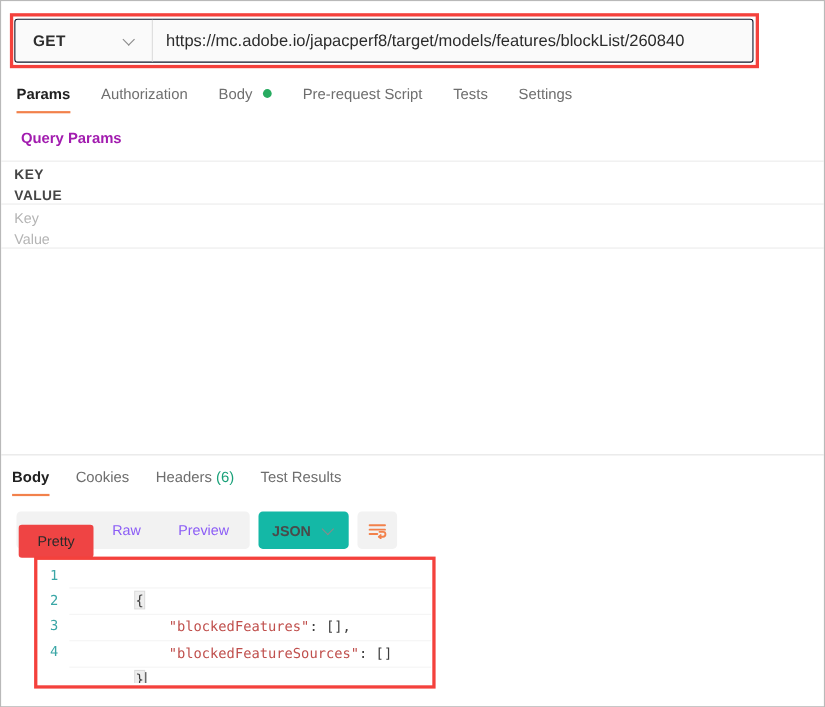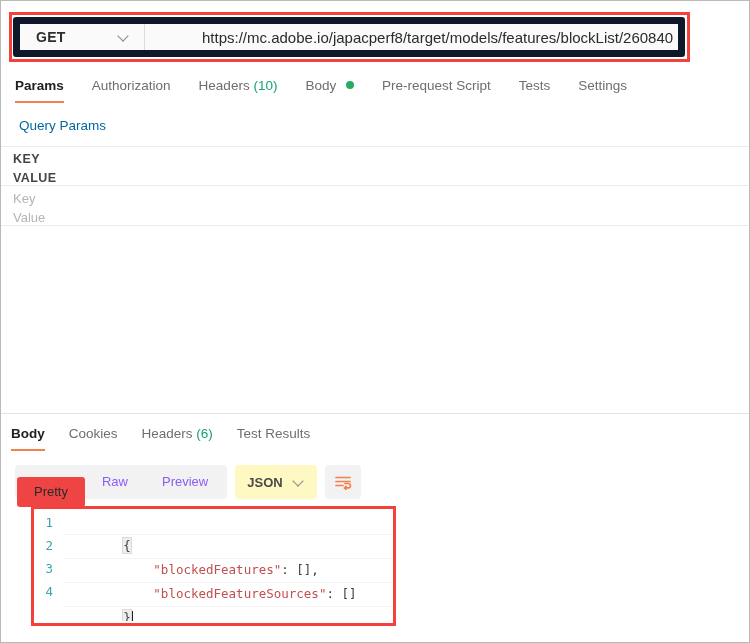--- a/index.html
+++ b/index.html
@@ -24,24 +24,23 @@
   
   .url-row {
     position: absolute;
     left: 12px;
     top: 16px;
     width: 672px;
     height: 40px;
     display: flex;
     align-items: stretch;
     background: #fafafa;
-    border: 7px solid #0f172a;
+    border: 1px solid #0f172a;
     border-radius: 3px;
     box-sizing: border-box;
-    gap: 45px;
   }
   .method-box {
     width: 125px;
     display: flex;
     align-items: center;
     justify-content: space-between;
     padding: 0 14px 0 16px;
     box-sizing: border-box;
     border-right: 1px solid #dcdcdc;
     cursor: pointer;
@@ -137,22 +136,22 @@
     margin-left: 6px;
     vertical-align: 1px;
   }
 
   
   .query-label {
     position: absolute;
     left: 18px;
     top: 117px;
     font-size: 13.5px;
-    color: #0369a1;
-    font-weight: normal;
+    color: #a21caf;
+    font-weight: bold;
   }
   .params-table {
     position: absolute;
     left: 0;
     top: 145px;
     width: 750px;
   }
   .ptr {
     display: flex;
     border-top: 1px solid #ebebeb;
@@ -229,21 +228,21 @@
   .seg-item.active {
     background: #ef4444;
     color: #2a2a2a;
     font-weight: normal;
     margin-top: 20px;
   }
   .fmt-select {
     display: flex;
     align-items: center;
     gap: 10px;
-    background: #fef9c3;
+    background: #14b8a6;
     border-radius: 4px;
     height: 34px;
     padding: 0 12px;
     margin-left: 8px;
     box-sizing: border-box;
     cursor: pointer;
   }
   .fmt-label { font-size: 13px; color: #4a4a4a; font-weight: bold; }
   .wrap-btn {
     width: 36px;
@@ -318,24 +317,20 @@
   <div class="req-tabs">
 
     <div class="tab active">
       <span>Params</span>
     </div>
 
     <div class="tab">
       <span>Authorization</span>
     </div>
 
-    <div class="tab">
-      <span>Headers</span>
-      <span class="count">(10)</span>
-    </div>
 
     <div class="tab">
       <span>Body</span>
       <span class="green-dot"></span>
     </div>
 
     <div class="tab">
       <span>Pre-request Script</span>
     </div>
 

